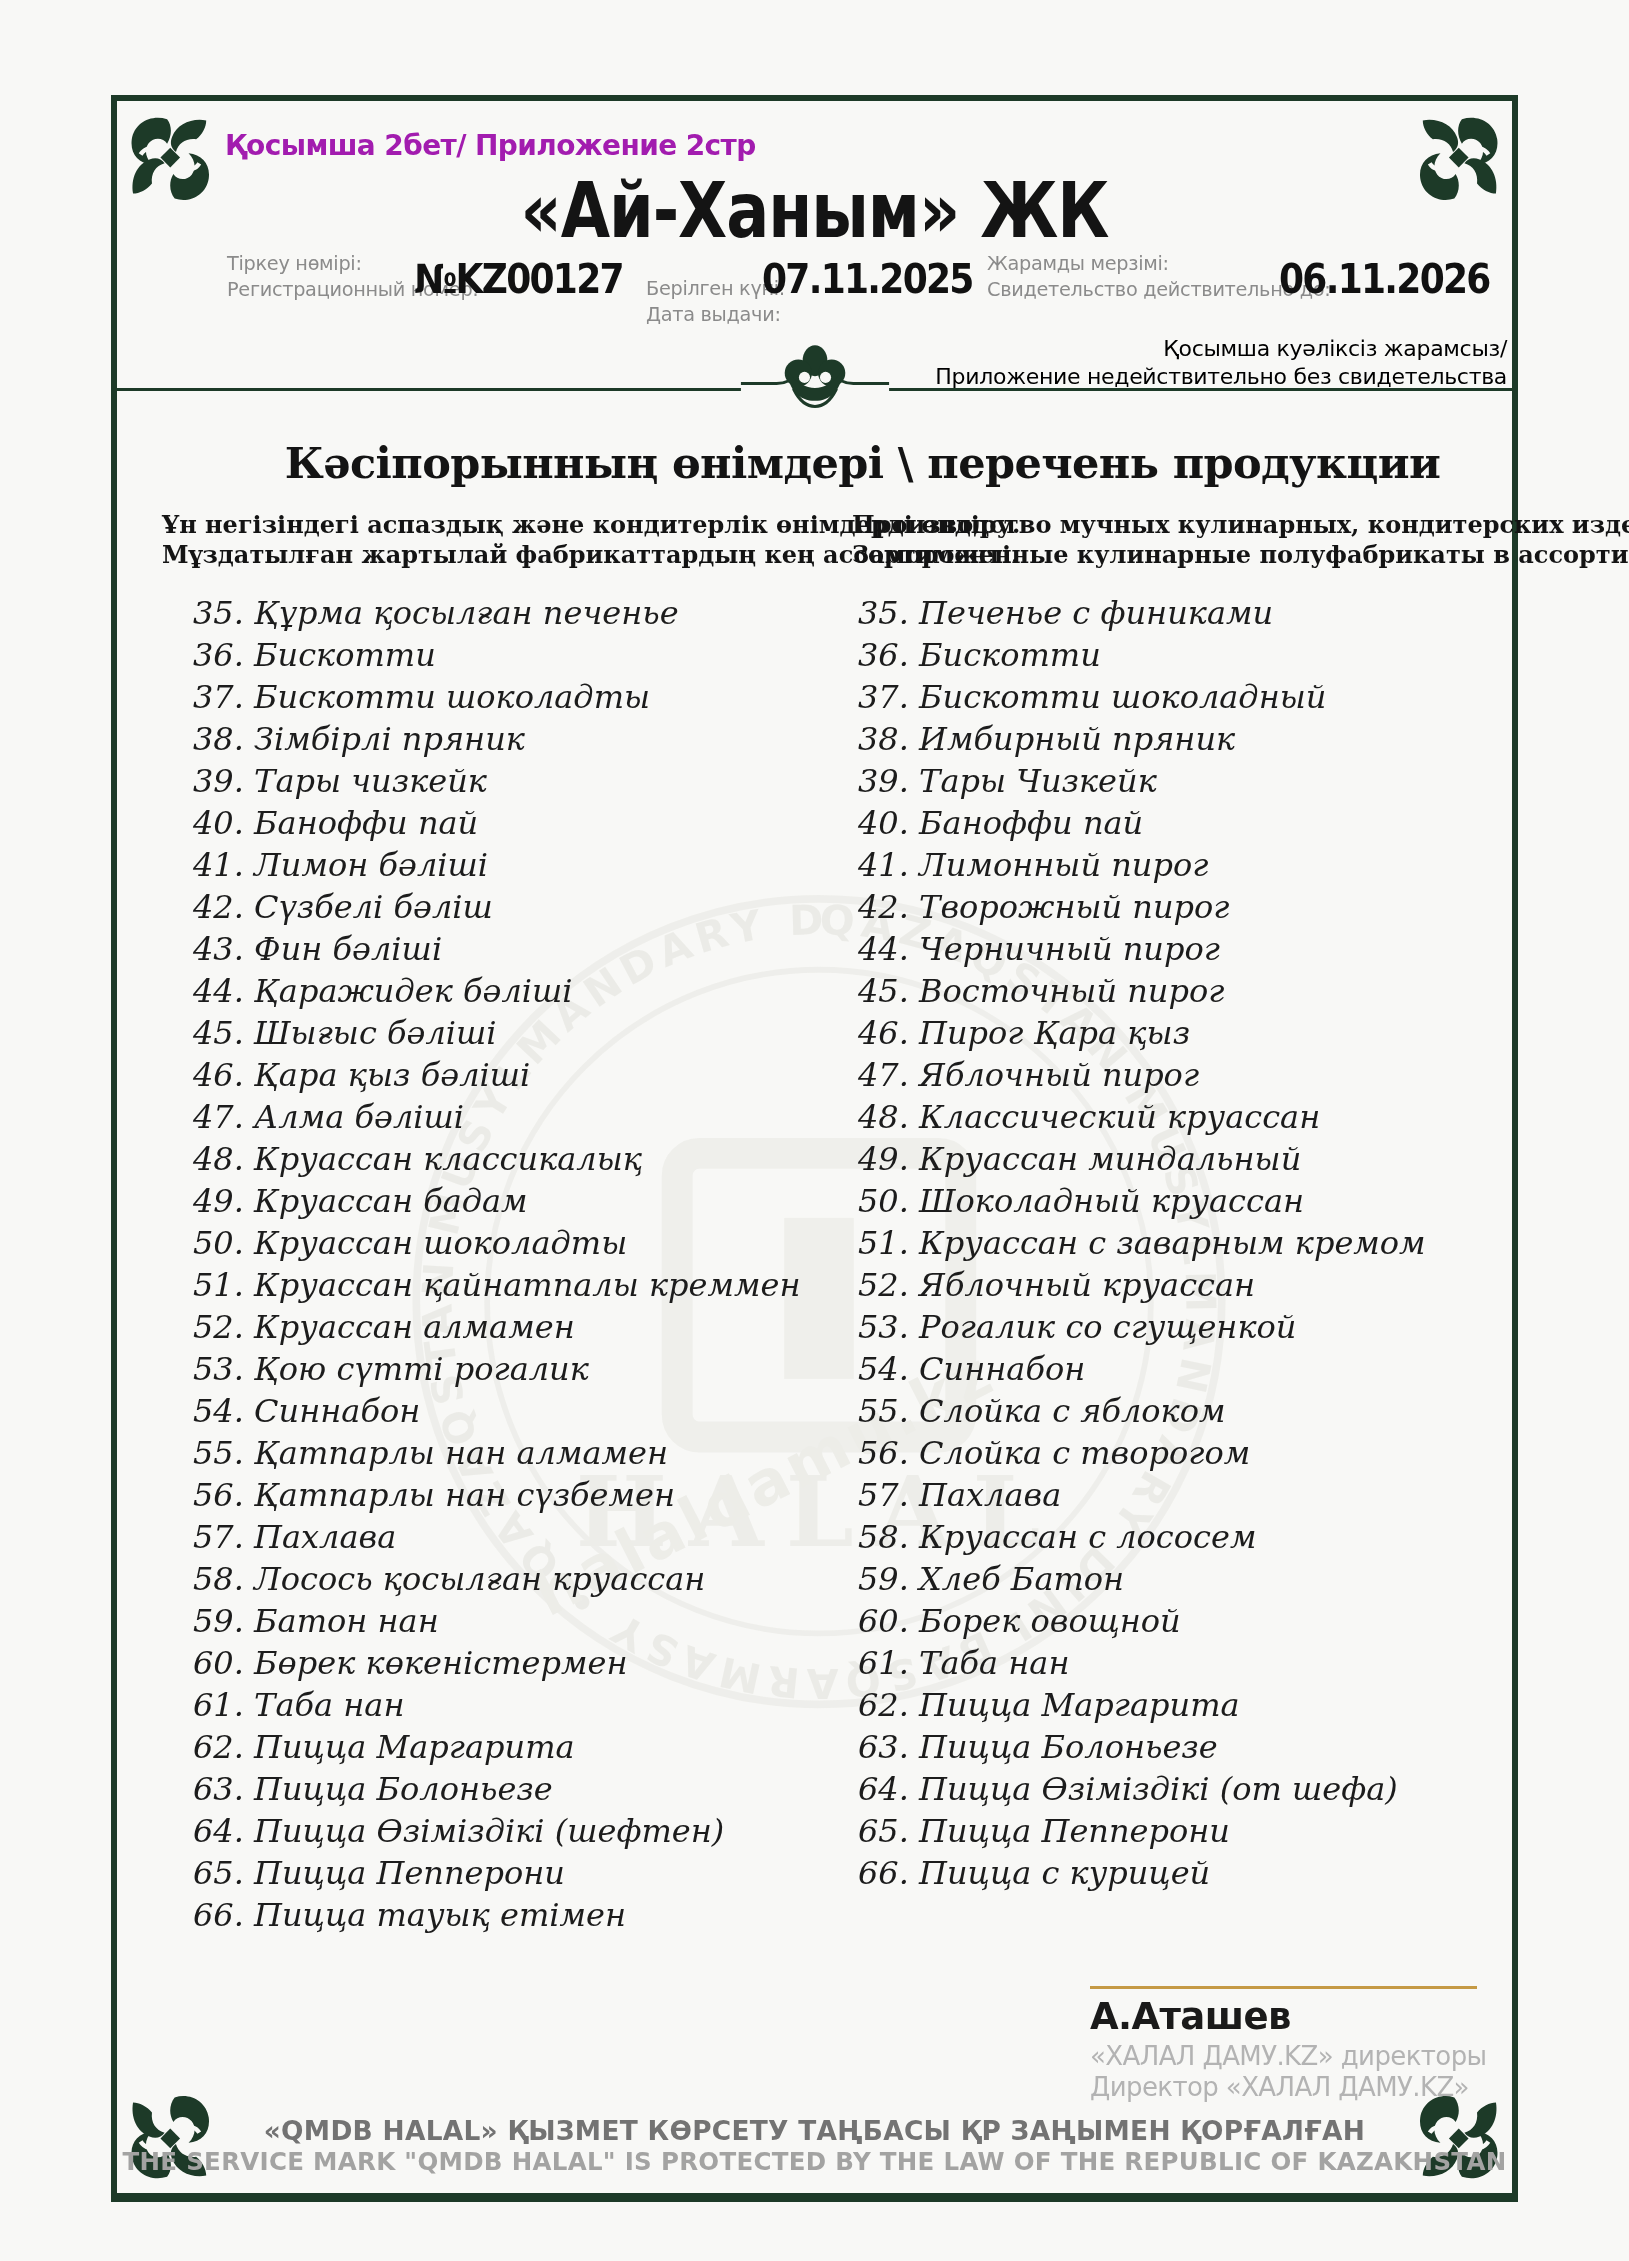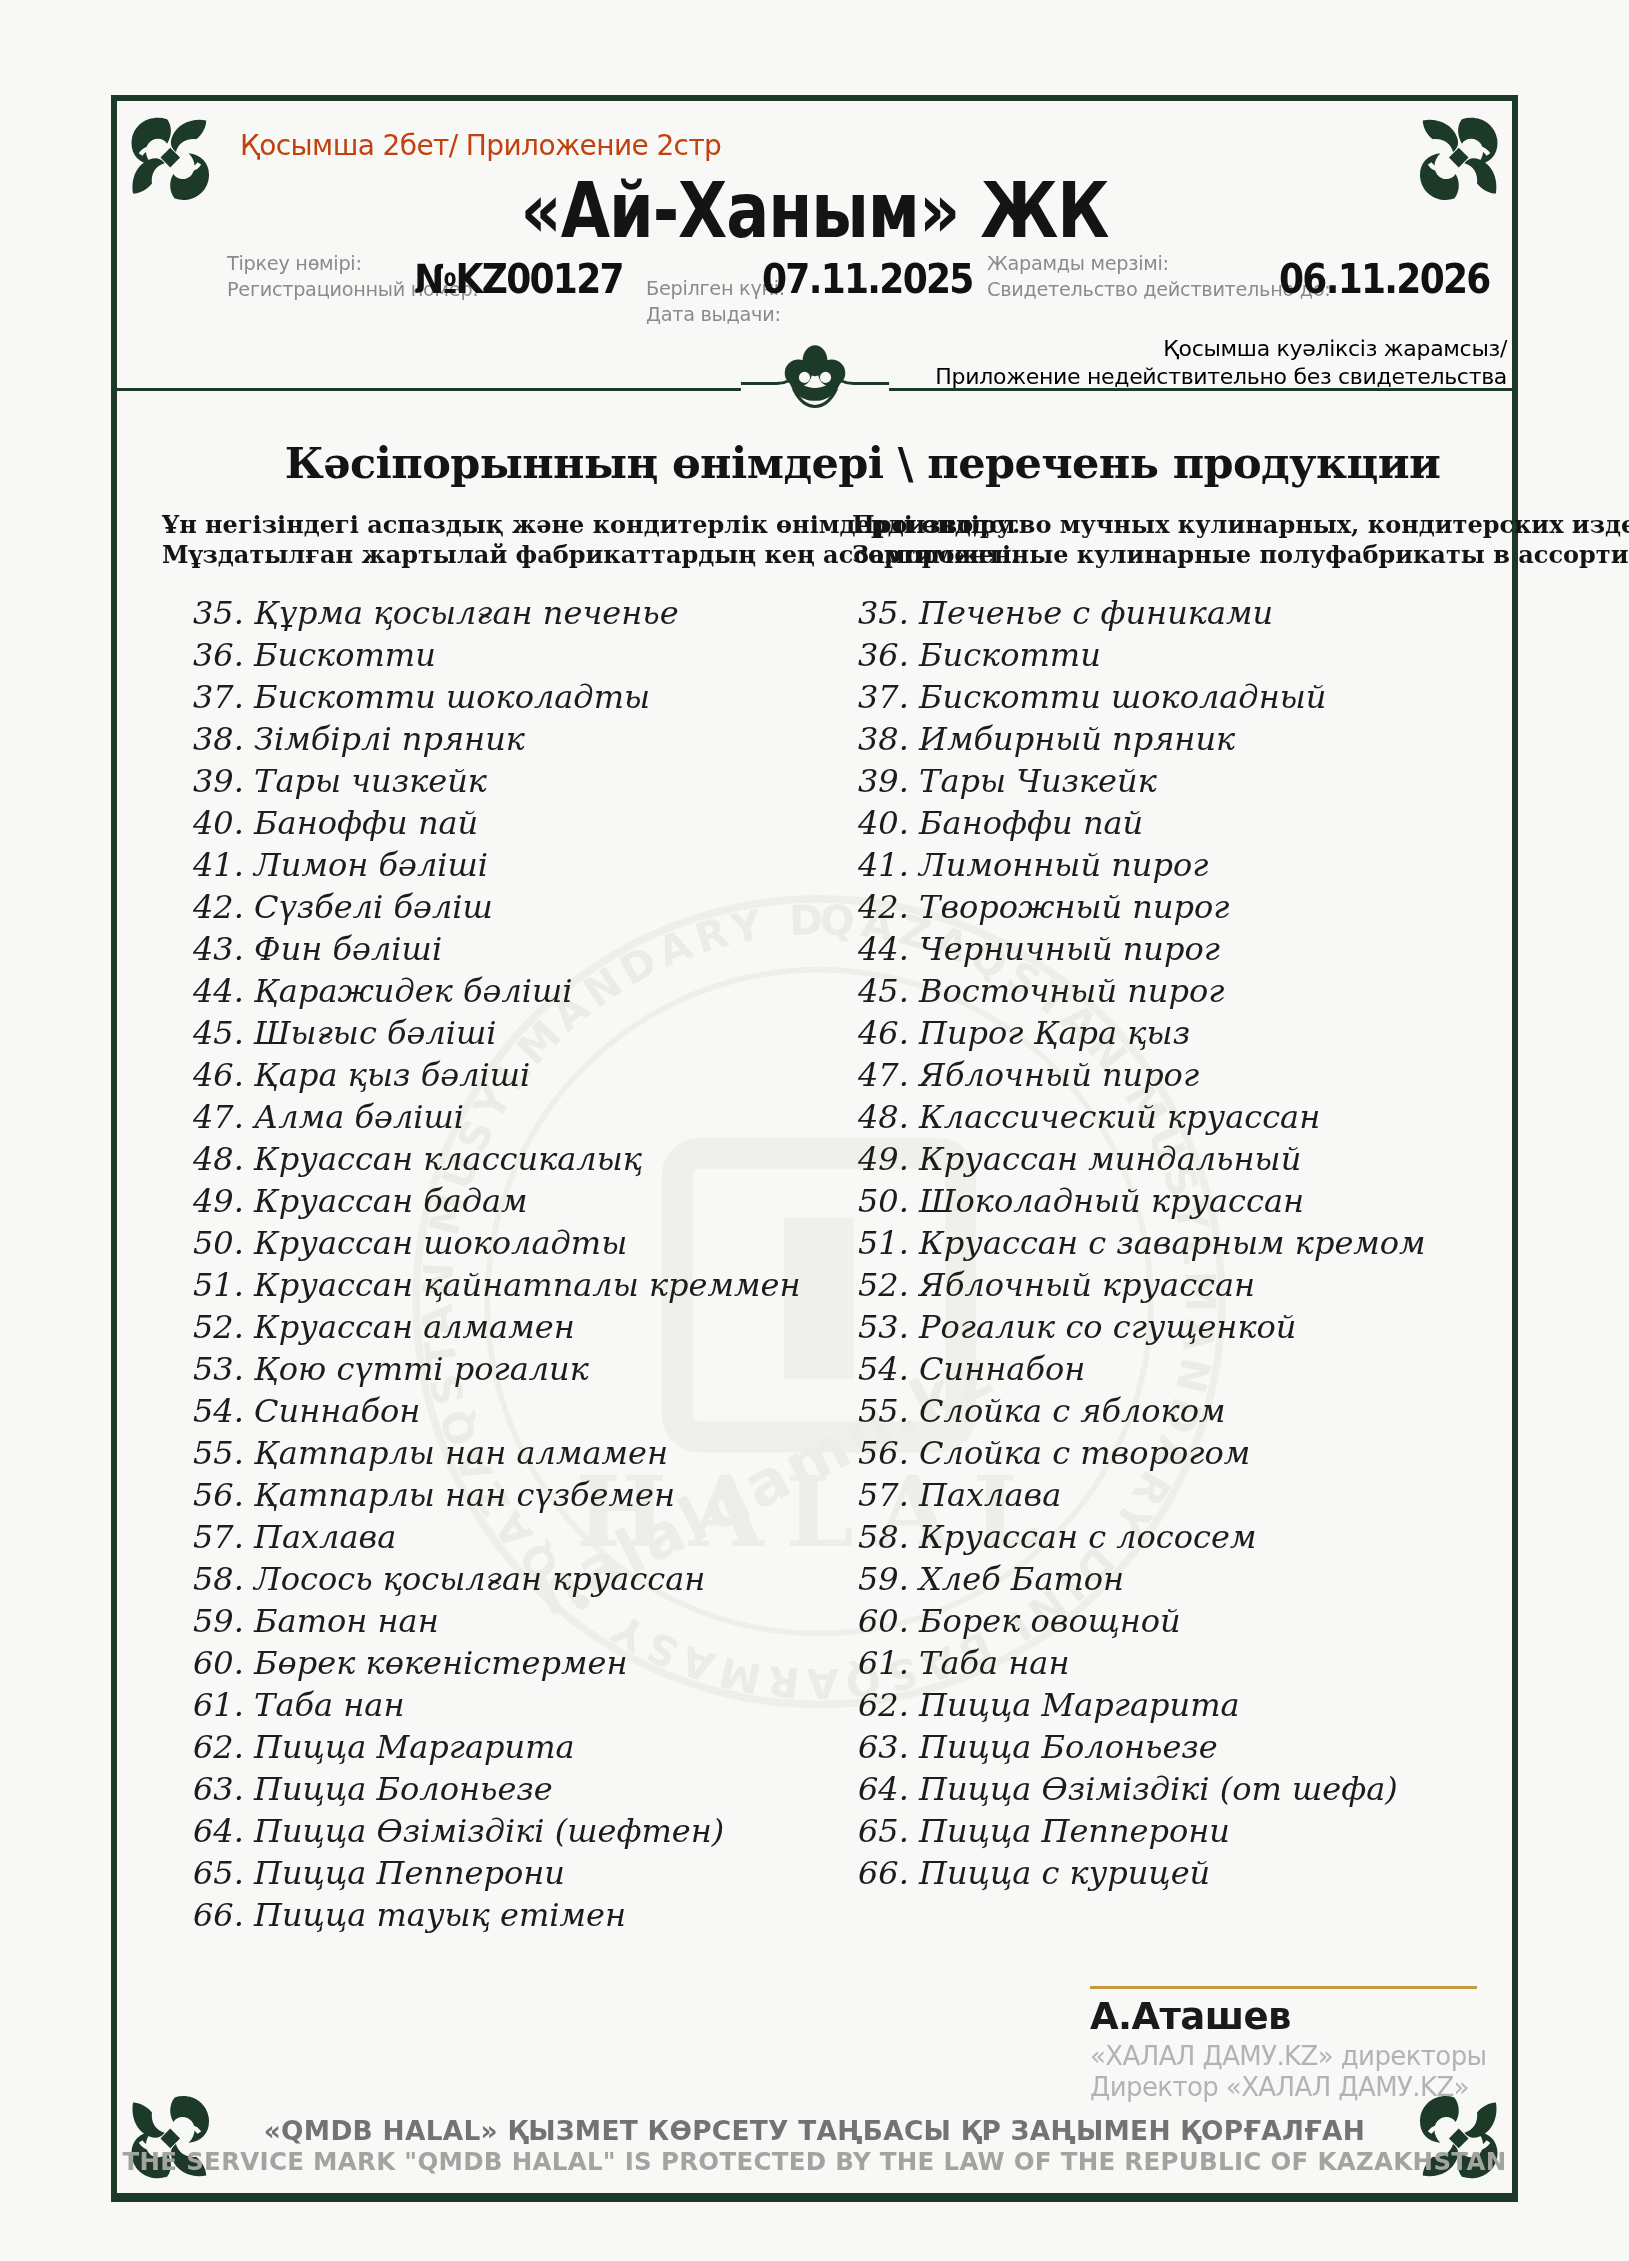--- a/index.html
+++ b/index.html
@@ -16,22 +16,22 @@
     border:6.4px solid #1d3a28;border-bottom-width:9px;
     pointer-events:none;
   }
   .corner-orn{position:absolute;width:82px;height:89px;color:#1d3a28;}
   .orn-tl{left:128px;top:115px;}
   .orn-tr{left:1419px;top:115px;transform:scaleX(-1);}
   .orn-bl{left:128px;top:2092px;transform:scaleY(-1);}
   .orn-br{left:1419px;top:2092px;transform:scale(-1,-1);}
 
   .header-label{
-    position:absolute;left:240px;top:129px;
-    font-size:28px;font-weight:normal;letter-spacing:-0.6px;color:#c2410c;white-space:nowrap;
+    position:absolute;left:225px;top:129px;
+    font-size:28px;font-weight:bold;letter-spacing:-0.6px;color:#a21caf;white-space:nowrap;
   }
   .doc-title{
     position:absolute;left:0;top:166px;width:1629px;text-align:center;
     font-size:76px;font-weight:bold;color:#141414;letter-spacing:-1.3px;
     transform:scaleX(0.84);white-space:nowrap;
   }
 
   .reg-label{
     position:absolute;font-size:19.3px;line-height:26px;color:#8b8b8b;
     white-space:nowrap;letter-spacing:-0.3px;

